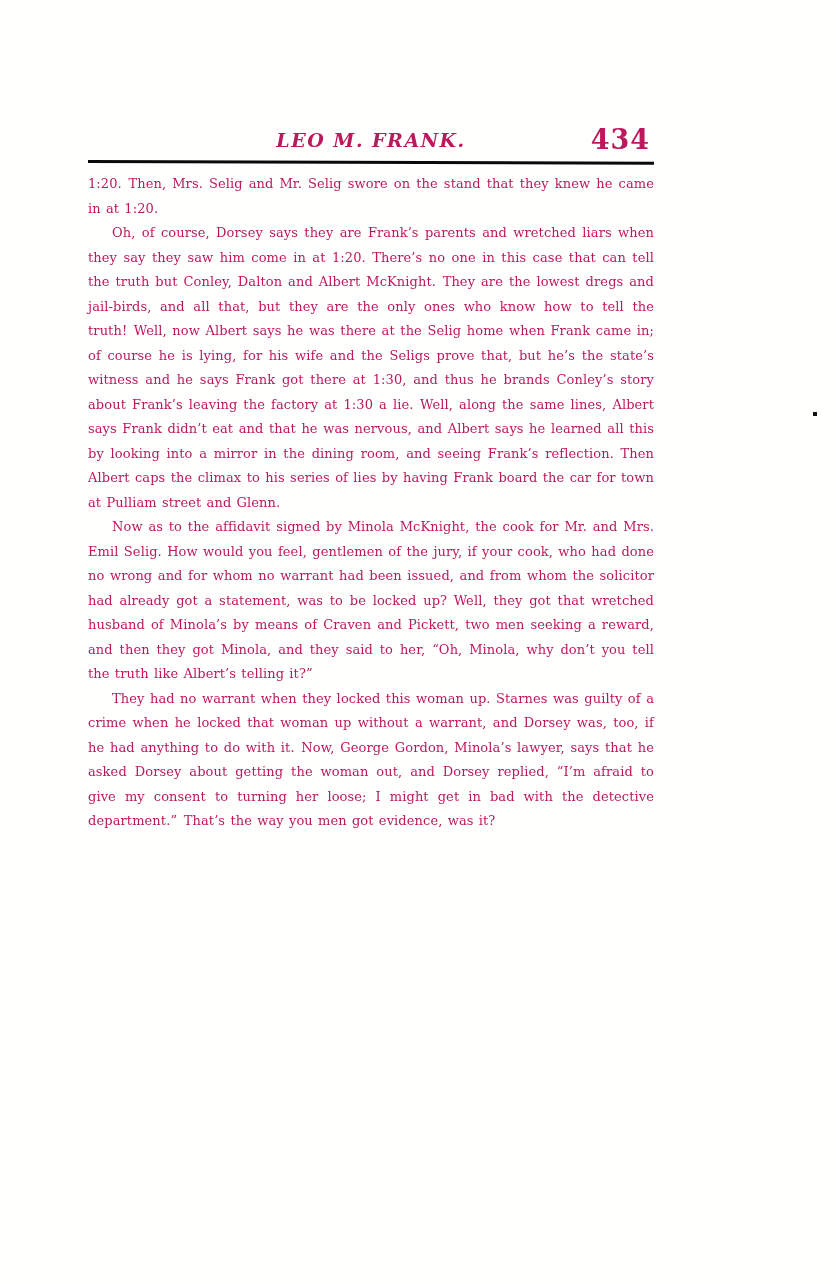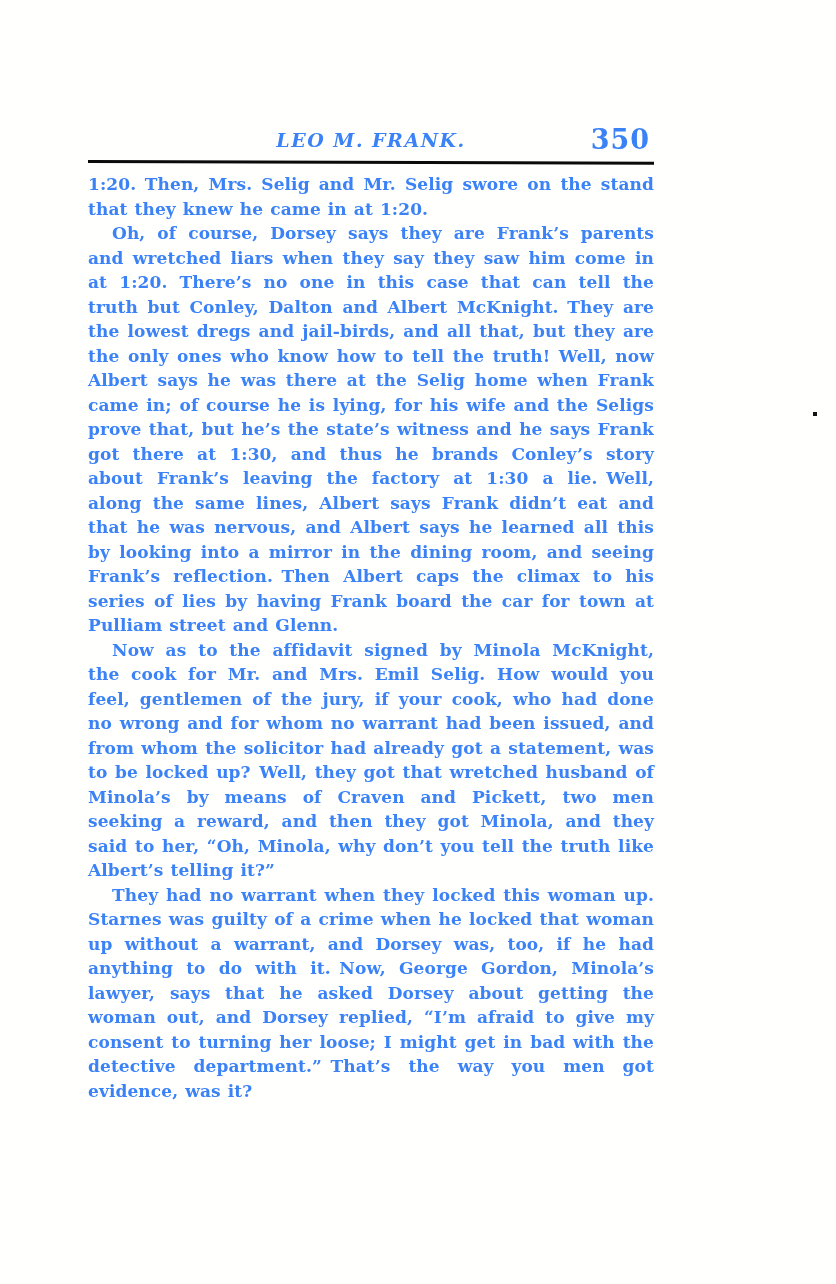--- a/index.html
+++ b/index.html
@@ -7,21 +7,21 @@
     padding: 0;
     background: #ffffff;
   }
   .page {
     position: relative;
     width: 836px;
     height: 1284px;
     background: #fffffe;
     overflow: hidden;
     font-family: "DejaVu Serif", serif;
-    color: #3b82f6;
+    color: #be185d;
   }
   .column {
     position: absolute;
     left: 88px;
     top: 126px;
     width: 566px;
   }
   .page-header {
     position: relative;
     height: 32px;
@@ -45,23 +45,23 @@
   }
   .rule {
     height: 3px;
     background: #0a0a0a;
     margin-top: 2px;
     transform: rotate(0.18deg);
     transform-origin: left center;
   }
   .body-text {
     margin-top: 9px;
-    font-size: 17px;
+    font-size: 13px;
     line-height: 24.5px;
-    font-weight: bold;
+    font-weight: normal;
     text-align: justify;
     letter-spacing: 0.1px;
     word-spacing: 1px;
   }
   .body-text p {
     margin: 0;
     text-indent: 24px;
   }
   .body-text p.continuation {
     text-indent: 0;
@@ -76,21 +76,21 @@
   }
 </style>
 </head>
 <body>
 
 <div class="page">
   <div class="column">
 
     <div class="page-header">
       <div class="running-title">LEO M. FRANK.</div>
-      <div class="page-number">350</div>
+      <div class="page-number">434</div>
     </div>
 
     <div class="rule"></div>
 
     <div class="body-text">
       <p class="continuation">1:20. Then, Mrs. Selig and Mr. Selig swore on the stand that they knew he came in at 1:20.</p>
       <p>Oh, of course, Dorsey says they are Frank’s parents and wretched liars when they say they saw him come in at 1:20. There’s no one in this case that can tell the truth but Conley, Dalton and Albert McKnight. They are the lowest dregs and jail-birds, and all that, but they are the only ones who know how to tell the truth! Well, now Albert says he was there at the Selig home when Frank came in; of course he is lying, for his wife and the Seligs prove that, but he’s the state’s witness and he says Frank got there at 1:30, and thus he brands Conley’s story about Frank’s leaving the factory at 1:30 a lie. Well, along the same lines, Albert says Frank didn’t eat and that he was nervous, and Albert says he learned all this by looking into a mirror in the dining room, and seeing Frank’s reflection. Then Albert caps the climax to his series of lies by having Frank board the car for town at Pulliam street and Glenn.</p>
       <p>Now as to the affidavit signed by Minola McKnight, the cook for Mr. and Mrs. Emil Selig. How would you feel, gentlemen of the jury, if your cook, who had done no wrong and for whom no warrant had been issued, and from whom the solicitor had already got a statement, was to be locked up? Well, they got that wretched husband of Minola’s by means of Craven and Pickett, two men seeking a reward, and then they got Minola, and they said to her, “Oh, Minola, why don’t you tell the truth like Albert’s telling it?”</p>
       <p>They had no warrant when they locked this woman up. Starnes was guilty of a crime when he locked that woman up without a warrant, and Dorsey was, too, if he had anything to do with it. Now, George Gordon, Minola’s lawyer, says that he asked Dorsey about getting the woman out, and Dorsey replied, “I’m afraid to give my consent to turning her loose; I might get in bad with the detective department.” That’s the way you men got evidence, was it?</p>
     </div>

